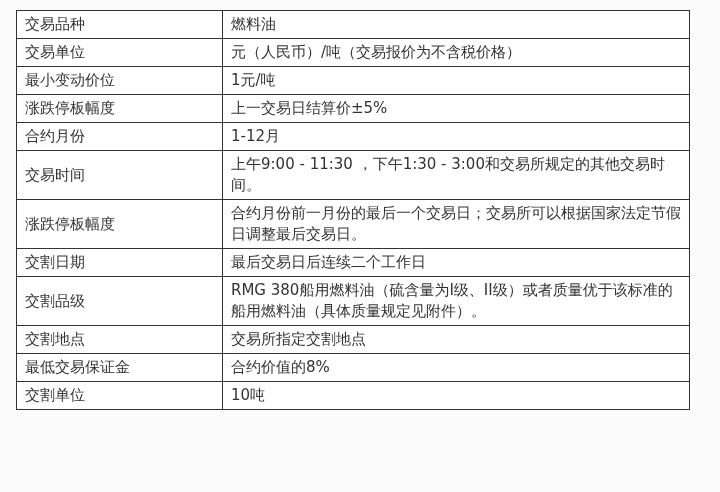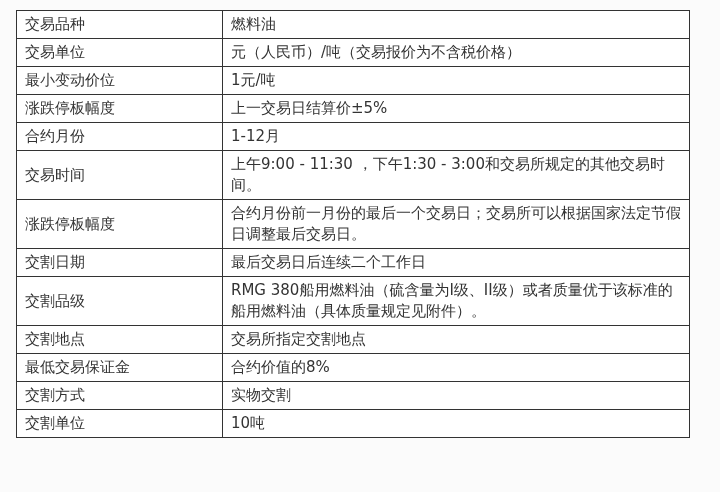--- a/index.html
+++ b/index.html
@@ -86,22 +86,18 @@
         </tr>
         <tr>
           <td class="label-cell">交割地点</td>
           <td class="value-cell">交易所指定交割地点</td>
         </tr>
         <tr>
           <td class="label-cell">最低交易保证金</td>
           <td class="value-cell">合约价值的8%</td>
         </tr>
         <tr>
-          <td class="label-cell">交割方式</td>
-          <td class="value-cell">实物交割</td>
-        </tr>
-        <tr>
           <td class="label-cell">交割单位</td>
           <td class="value-cell">10吨</td>
         </tr>
       </tbody>
   </table>
 </div>
 
 </body></html>

